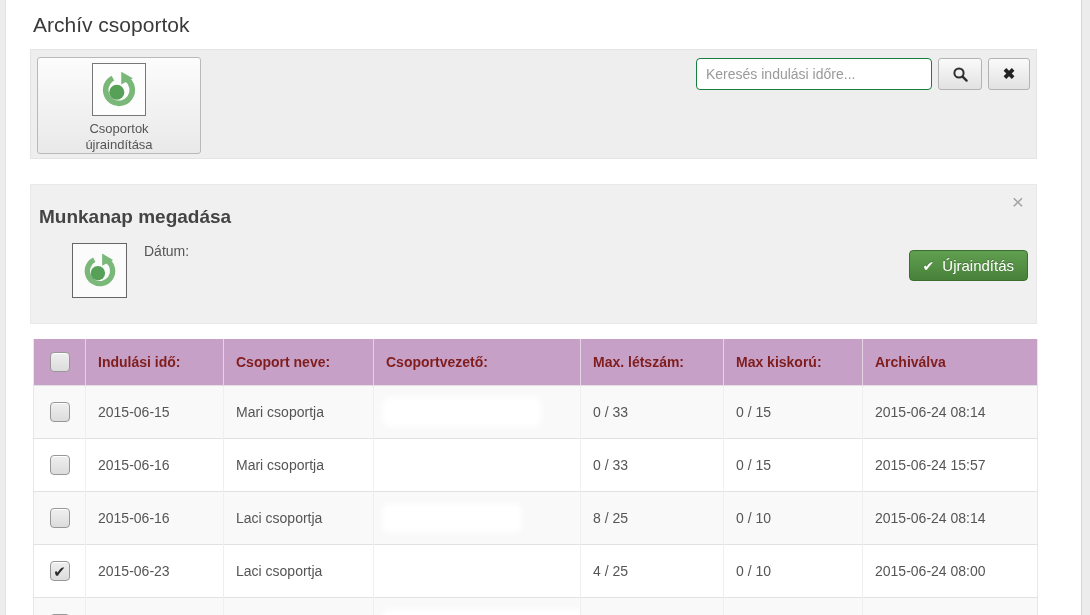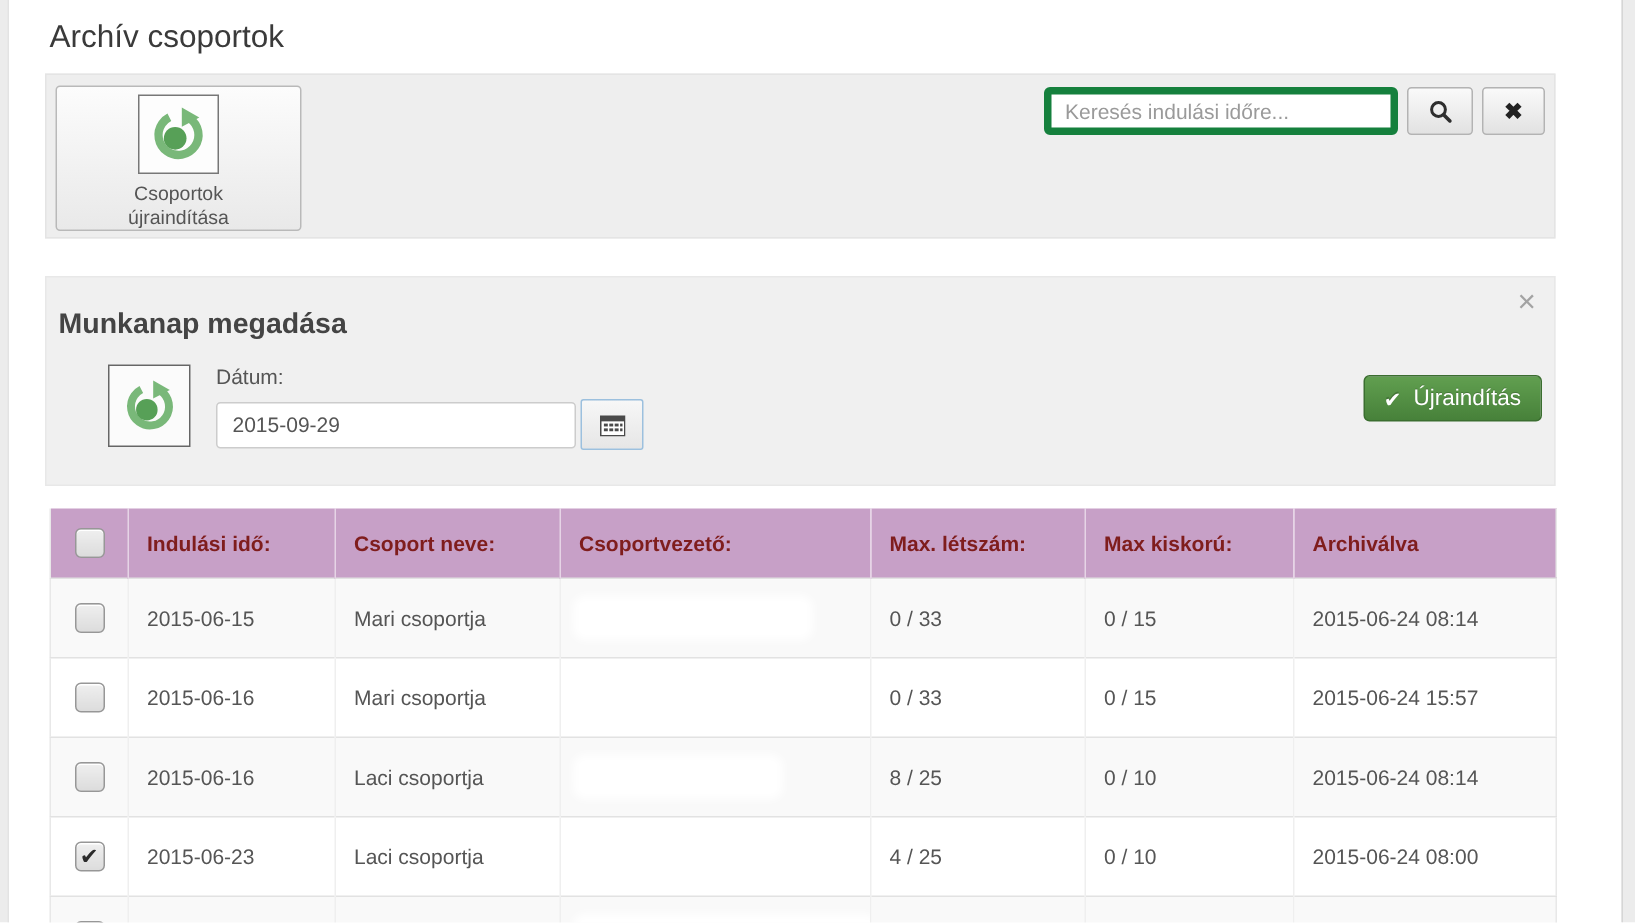--- a/index.html
+++ b/index.html
@@ -24,21 +24,21 @@
     display:flex; flex-direction:column; align-items:center; cursor:pointer;
   }
   .big-btn .icon-frame {
     width:54px; height:53px; margin-top:5px; background:#fdfdfd;
     border:1px solid #777; display:flex; align-items:center; justify-content:center;
   }
   .big-btn .lbl { font-size:13px; color:#555; text-align:center; line-height:1.2; margin-top:5px; width:110px; }
 
   .search-group { position:absolute; right:6px; top:8px; display:flex; align-items:center; }
   .search-input {
-    width:236px; height:32px; border:5px solid #15803d; border-radius:4px;
+    width:236px; height:32px; border:1px solid #15803d; border-radius:4px;
     padding:0 9px; font-size:14px; color:#4d7c0f; background:#fff; outline:none;
     font-family:"Liberation Sans", sans-serif;
   }
   .search-input::placeholder { color:#9a9a9a; }
   .tool-btn {
     height:32px; margin-left:6px; background:linear-gradient(#fafafa,#e2e2e2);
     border:1px solid #b3b3b3; border-radius:3px; display:flex; align-items:center;
     justify-content:center; cursor:pointer;
   }
   .tool-btn.search { width:44px; }
@@ -146,39 +146,20 @@
     <div class="panel-body">
       <span class="icon-frame">
         <svg width="38" height="38" viewBox="0 0 36 36">
           <circle cx="18" cy="18" r="12" fill="none" stroke="#79b879" stroke-width="5" stroke-dasharray="62 14" transform="rotate(-55 18 18)"></circle>
           <polygon points="20,1.5 30.5,7.5 20,13" fill="#79b879"></polygon>
           <circle cx="16" cy="20" r="6.8" fill="#57a057"></circle>
         </svg>
       </span>
       <div class="date-block">
         <div class="date-label">Dátum:</div>
-        <div class="date-row">
-          <input class="date-input" type="text" value="2015-09-29" style="">
-          <div class="cal-btn">
-            <svg width="17" height="15" viewBox="0 0 17 15">
-              <rect x="0.5" y="1.5" width="16" height="13" fill="#fff" stroke="#4a4a4a"></rect>
-              <rect x="0.5" y="1.5" width="16" height="3.4" fill="#4a4a4a"></rect>
-              <g fill="#4a4a4a">
-                <rect x="2.6" y="6.4" width="2.6" height="1.9"></rect>
-                  <rect x="6.2" y="6.4" width="2.6" height="1.9"></rect>
-                <rect x="9.8" y="6.4" width="2.6" height="1.9"></rect>
-                  <rect x="13.4" y="6.4" width="1.6" height="1.9"></rect>
-                <rect x="2.6" y="9.6" width="2.6" height="1.9"></rect>
-                  <rect x="6.2" y="9.6" width="2.6" height="1.9"></rect>
-                <rect x="9.8" y="9.6" width="2.6" height="1.9"></rect>
-                  <rect x="13.4" y="9.6" width="1.6" height="1.9"></rect>
-              </g>
-            </svg>
-          </div>
-        </div>
       </div>
     </div>
     <div class="green-btn">
       <span class="chk">✔</span>
       <span>Újraindítás</span>
     </div>
   </div>
 
   <table>
     <colgroup>

